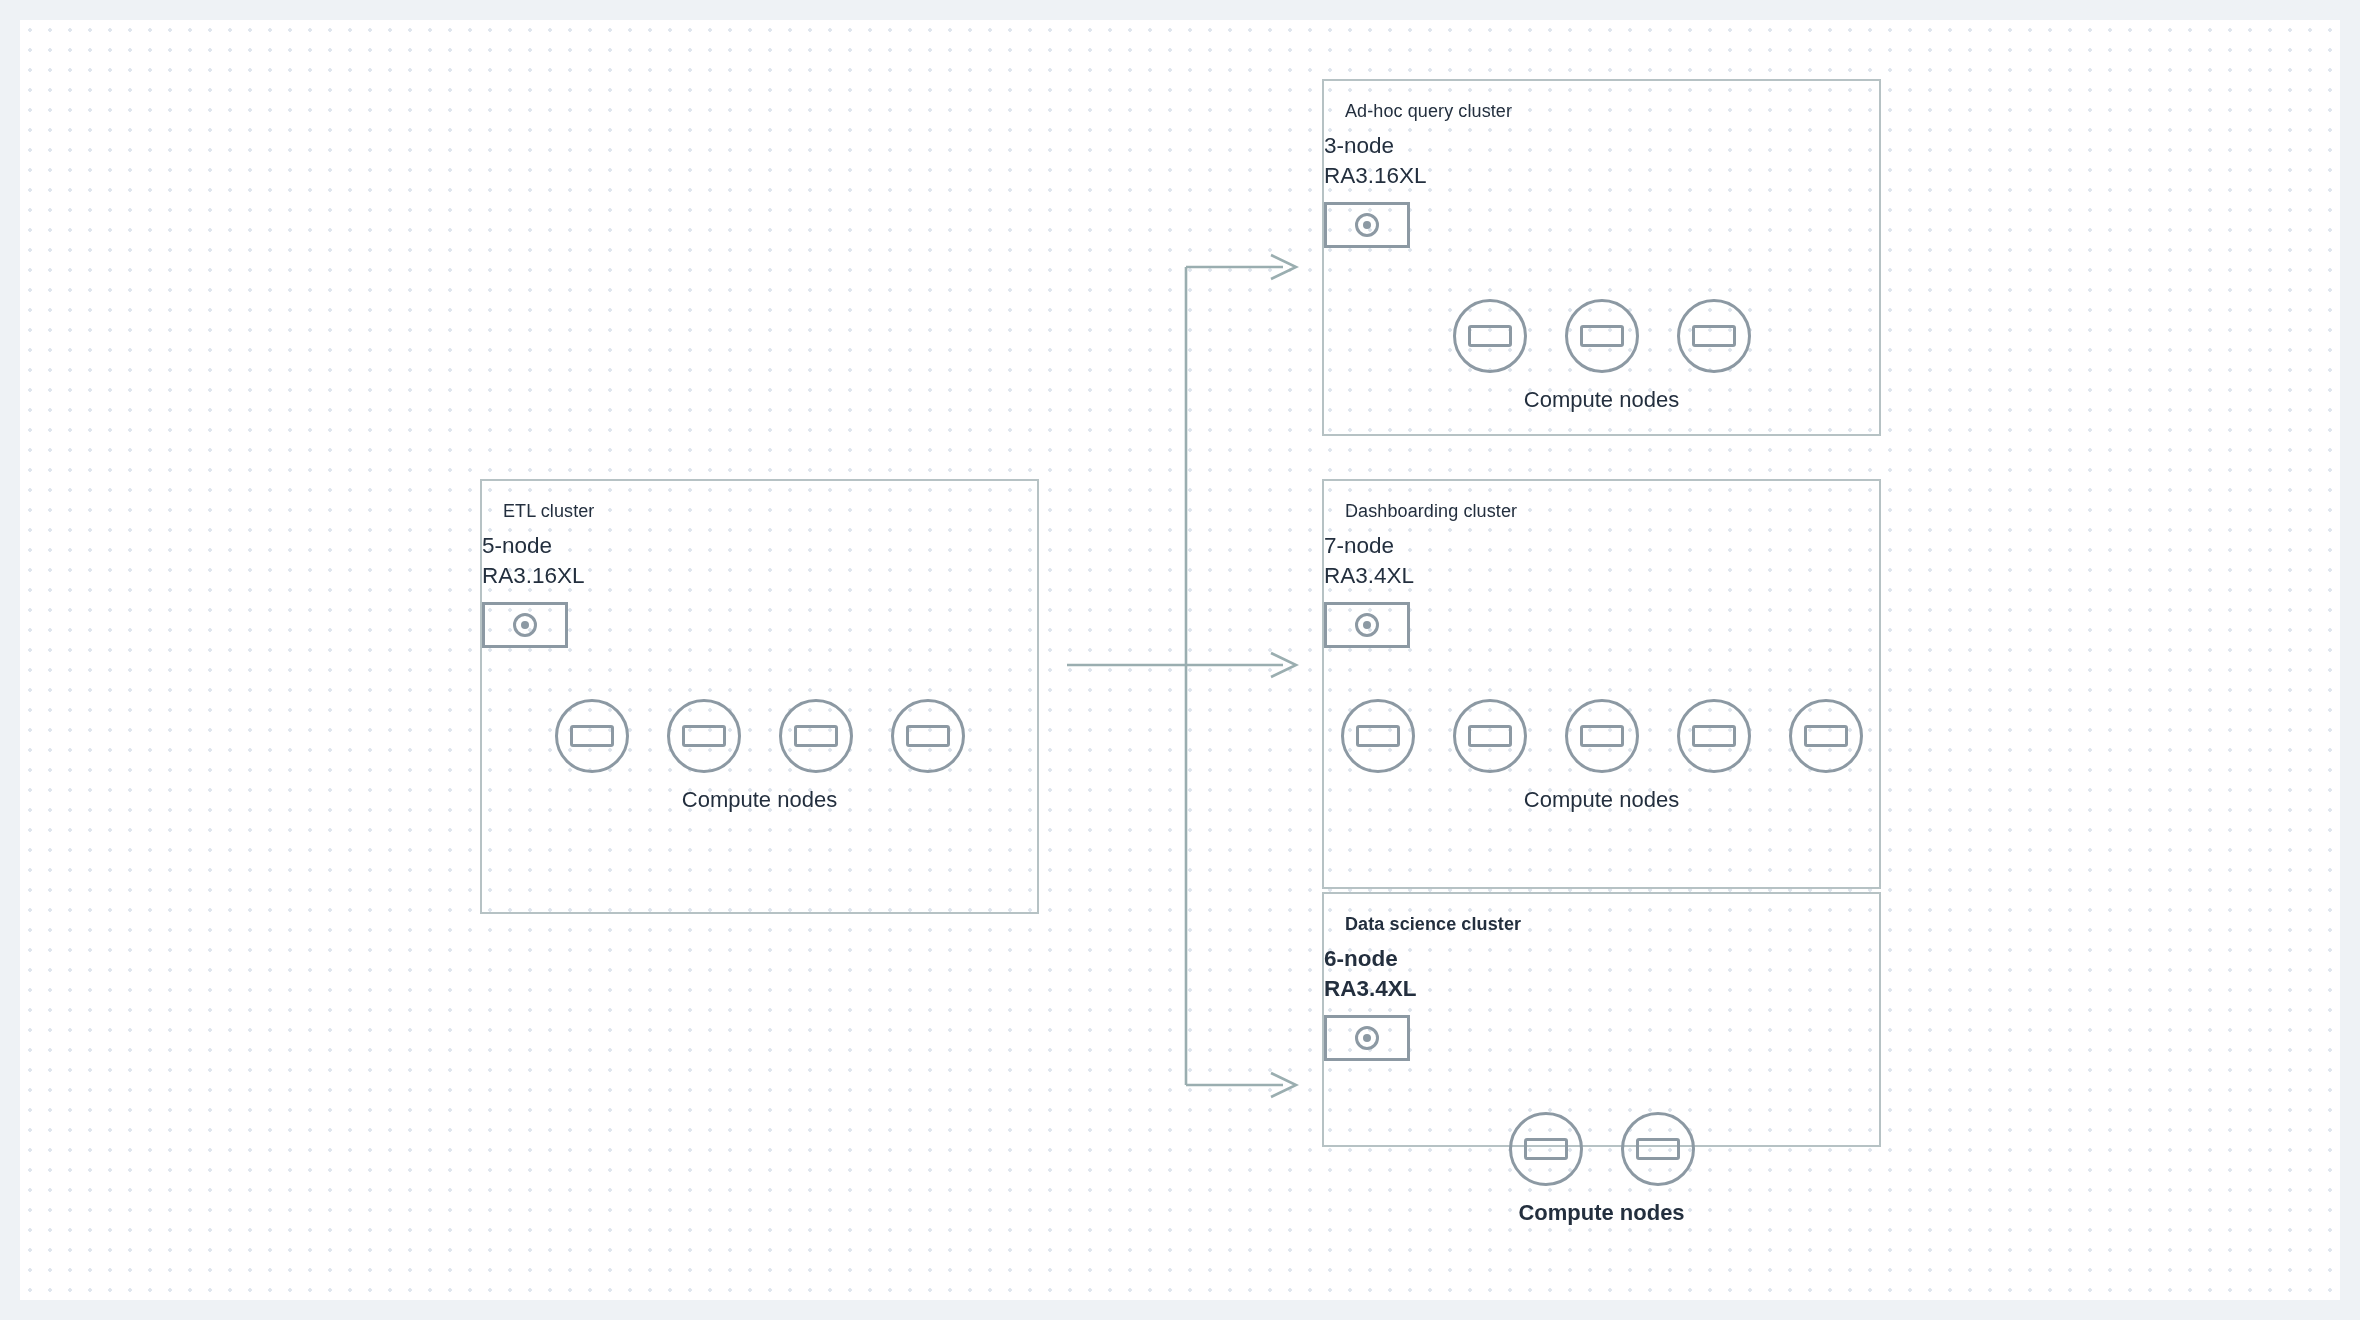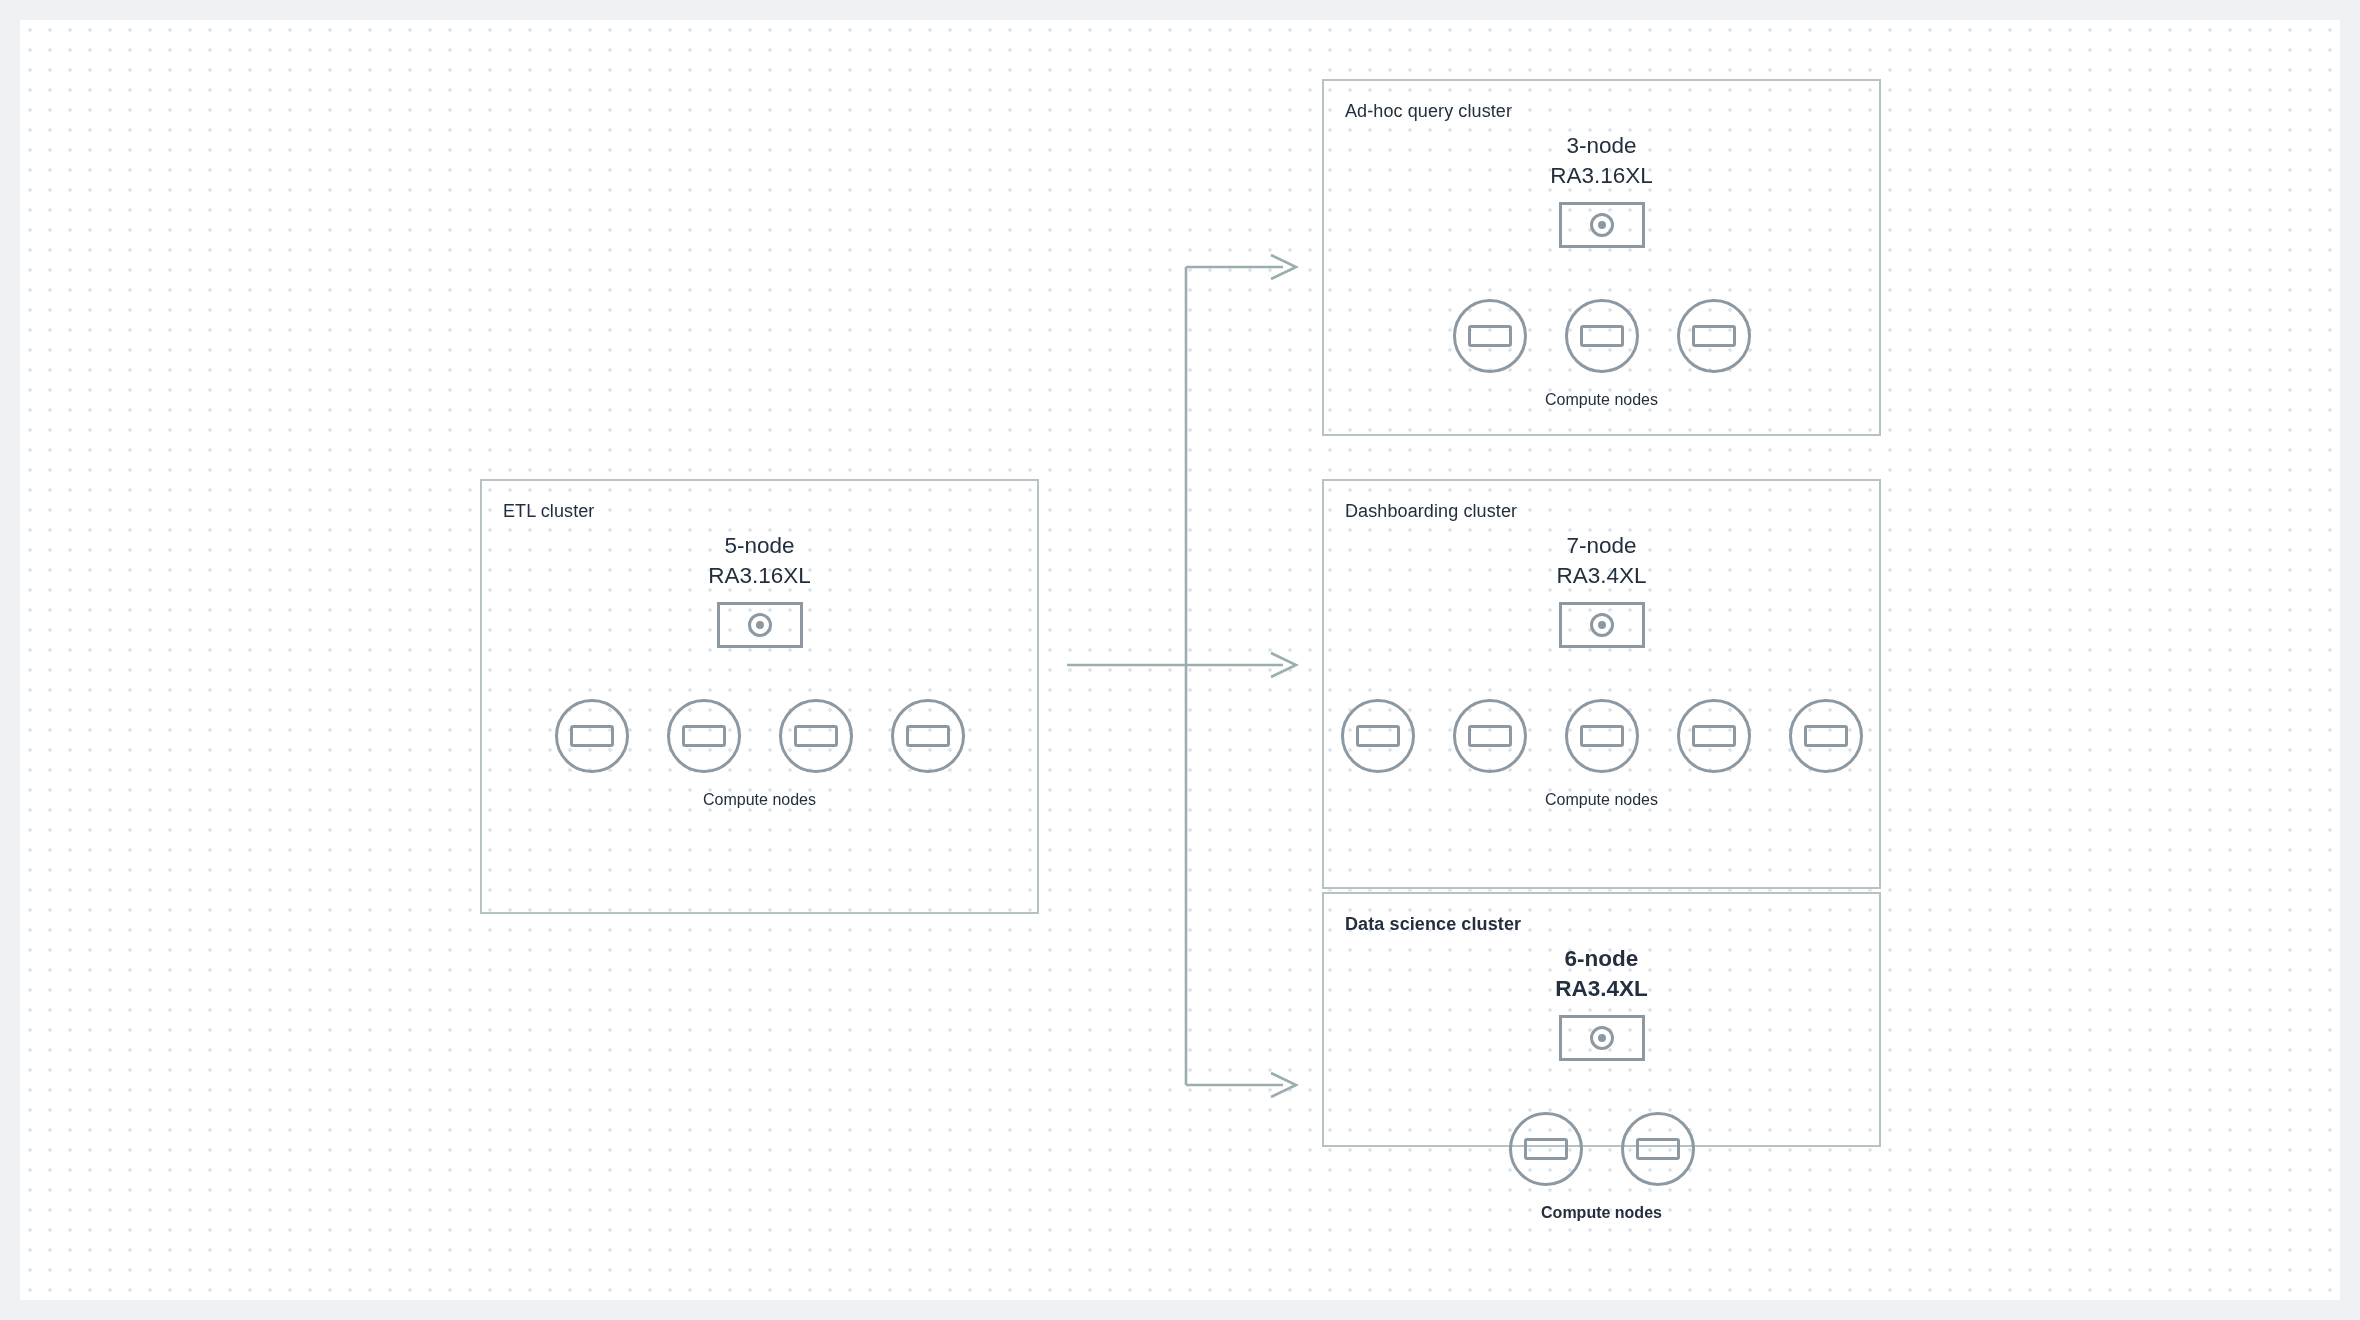--- a/index.html
+++ b/index.html
@@ -62,21 +62,21 @@
   }
 
   
   .leader-wrap {
     position: absolute;
     left: 0;
     right: 0;
     top: 50px;
     display: flex;
     flex-direction: column;
-    align-items: center;
+    align-items: flex-start;
   }
   .leader-spec {
     font-size: 22.5px;
     line-height: 30px;
     color: #232f3e;
     text-align: center;
     white-space: nowrap;
   }
   .leader-icon {
     margin-top: 11px;
@@ -132,21 +132,21 @@
   }
   .compute-slab {
     width: 44px;
     height: 22px;
     border-radius: 3px;
     border: 3px solid #8c99a3;
     box-sizing: border-box;
   }
   .compute-caption {
     margin-top: 13px;
-    font-size: 16px;
+    font-size: 22px;
     line-height: 28px;
     color: #232f3e;
     white-space: nowrap;
   }
 </style>
 </head>
 <body>
 
 <div id="stage">
 

